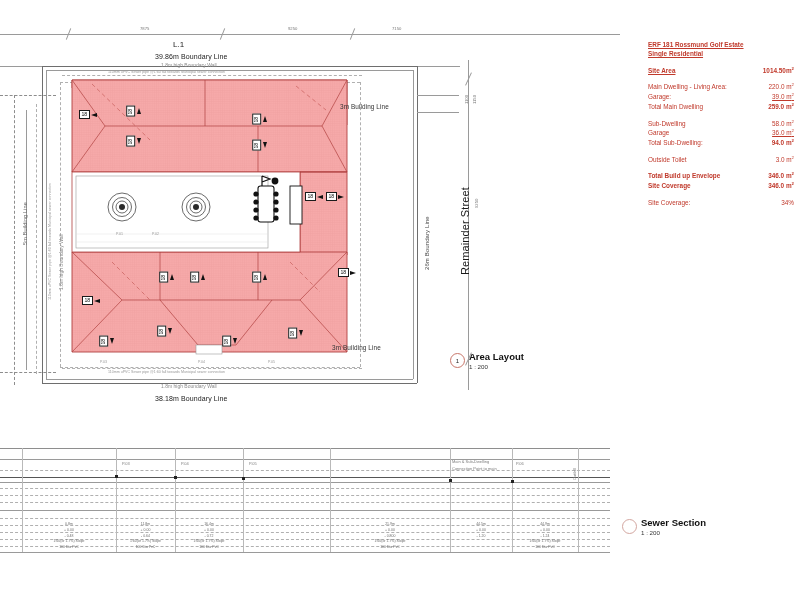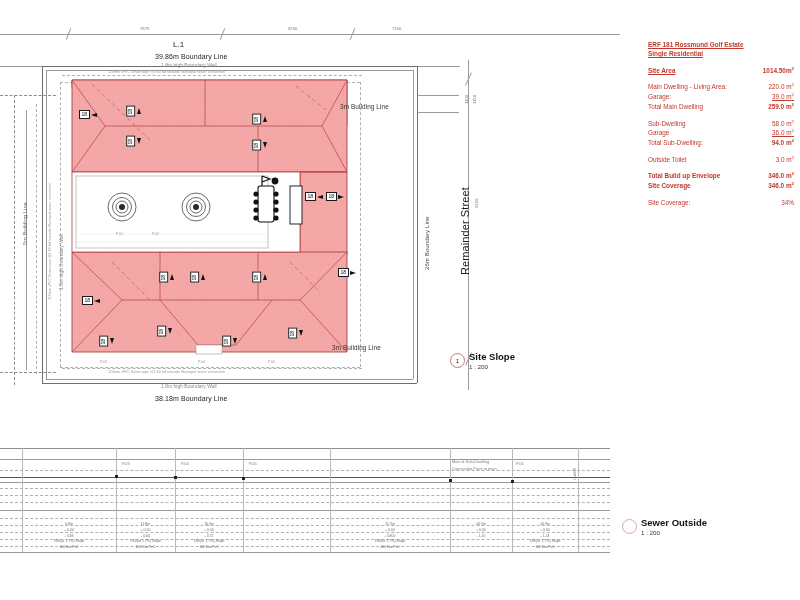--- a/index.html
+++ b/index.html
@@ -302,21 +302,21 @@
   <div class="vline" style="left:468px;top:352px;height:14px;transform:rotate(25deg);"></div>
   <div class="t-dim rot90" style="left:474px;top:208px;">9250</div>
 
   <div class="hline" style="left:417px;top:95px;width:42px;"></div>
   <div class="hline" style="left:417px;top:112px;width:42px;"></div>
 </div>
 
 <div class="vt-wrap" style="left:450px;top:352px;">
   <div class="vt-bubble">1</div>
   <div>
-    <div class="vt-title">Site Slope</div>
+    <div class="vt-title">Area Layout</div>
     <div class="vt-scale">1 : 200</div>
   </div>
 </div>
 
 <div id="schedule">
   <div class="hd">ERF 181 Rossmund Golf Estate</div>
   <div class="hd">Single Residential</div>
   <div class="gap"></div>
 
   <div class="row">
@@ -461,16 +461,16 @@
     <div>+ 0.00</div>
     <div>- 1.24</div>
     <div>1:60(or 1.7%) Slope</div>
     <div>100 Dia PvC</div>
   </div>
 </div>
 
 <div class="vt-wrap" style="left:622px;top:518px;">
   <div class="vt-bubble empty"></div>
   <div>
-    <div class="vt-title">Sewer Outside</div>
+    <div class="vt-title">Sewer Section</div>
     <div class="vt-scale">1 : 200</div>
   </div>
 </div>
 
 </body></html>

